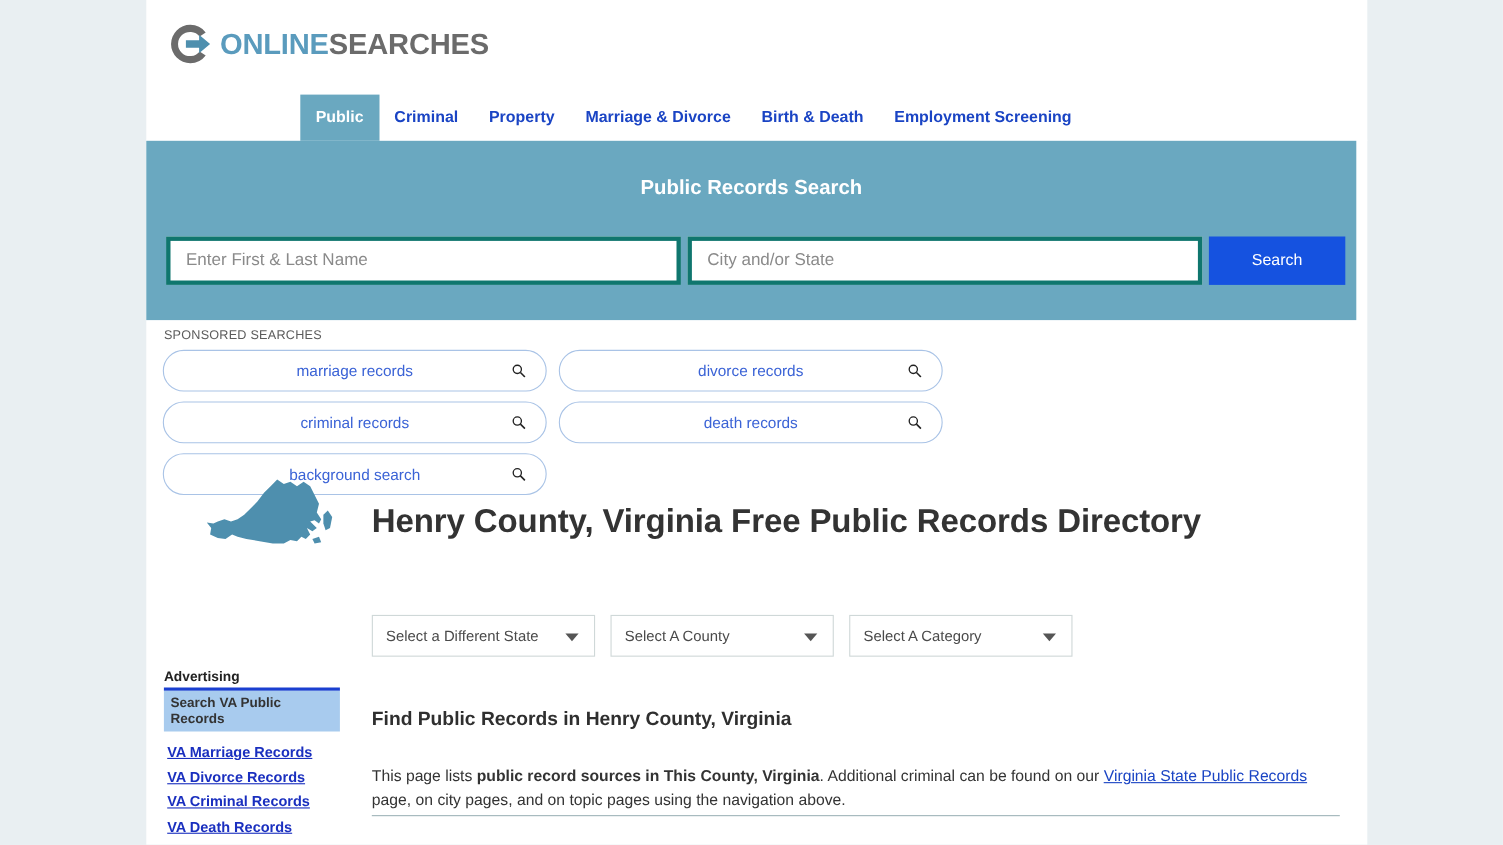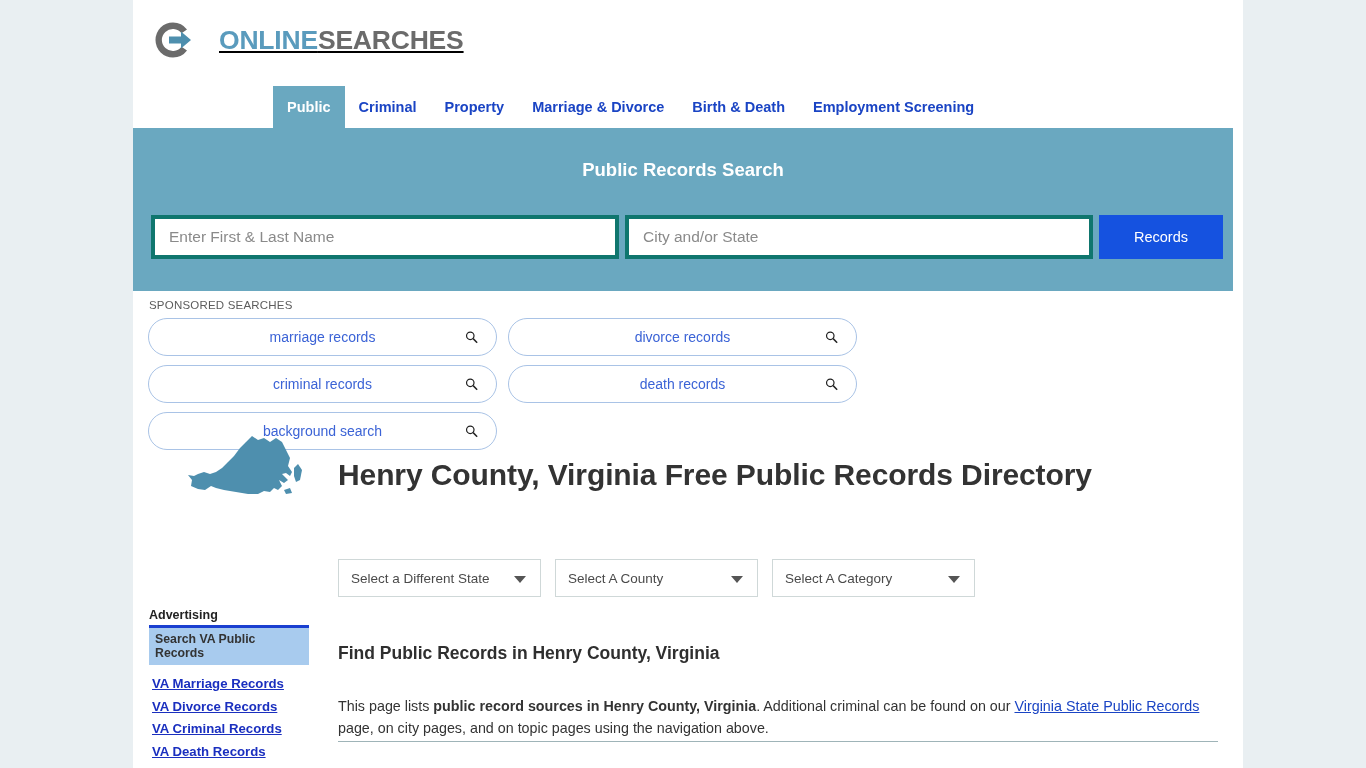--- a/index.html
+++ b/index.html
@@ -25,26 +25,25 @@
 
   
   .logo-area {
     position: absolute;
     left: 18px; top: 12px;
     display: flex; align-items: center;
     height: 56px;
   }
   .logo-mark { width: 44px; height: 44px; display:block; }
   .logo-text {
-    margin-left: 24px;
+    margin-left: 5px;
     font-size: 26.5px;
     font-weight: bold;
     letter-spacing: -0.2px;
     white-space: nowrap;
-    text-decoration: underline;
   }
   .logo-online { color: #5a9bbd; }
   .logo-searches { color: #6b6b6b; }
 
   
   .nav {
     position: absolute;
     left: 0; top: 86px;
     width: 1110px; height: 42px;
     border-bottom: 1px solid #ffffff;
@@ -289,21 +288,21 @@
         <a class="nav-item">Birth &amp; Death</a>
         <a class="nav-item">Employment Screening</a>
       </div>
     </div>
 
     <div class="search-band">
       <div class="search-title">Public Records Search</div>
       <div class="search-row">
         <input id="name-input" class="search-input" type="text" placeholder="Enter First &amp; Last Name" style="">
         <input id="loc-input" class="search-input" type="text" placeholder="City and/or State" style="">
-        <button class="search-button">Records</button>
+        <button class="search-button">Search</button>
       </div>
     </div>
 
     <div class="sponsored-label">SPONSORED SEARCHES</div>
     <div class="pills">
       <div class="pill">
         <span class="pill-text">marriage records</span>
         <svg class="pill-icon" viewBox="0 0 16 16">
           <circle cx="6.5" cy="6.5" r="4.6" fill="none" stroke="#222" stroke-width="1.5"></circle>
           <line x1="10" y1="10" x2="15" y2="15" stroke="#222" stroke-width="1.8"></line>
@@ -359,21 +358,21 @@
         <span class="select-label">Select A County</span>
         <span class="caret"></span>
       </div>
       <div class="select" id="select-category">
         <span class="select-label">Select A Category</span>
         <span class="caret"></span>
       </div>
     </div>
 
     <h2 class="section-heading">Find Public Records in Henry County, Virginia</h2>
-    <p class="body-para"><span>This page lists </span><b>public record sources in Henry County, Virginia</b><span>. Additional criminal can be found on our </span><a>Virginia State Public Records</a><span> page, on city pages, and on topic pages using the navigation above.</span></p>
+    <p class="body-para"><span>This page lists </span><b>public record sources in This County, Virginia</b><span>. Additional criminal can be found on our </span><a>Virginia State Public Records</a><span> page, on city pages, and on topic pages using the navigation above.</span></p>
 
     <div class="divider"></div>
 
     <div class="ad-box">
       <div class="ad-heading">Advertising</div>
       <div class="ad-rule"></div>
       <div class="ad-title">Search VA Public Records</div>
       <div class="ad-links">
         <a class="ad-link">VA Marriage Records</a>
         <a class="ad-link">VA Divorce Records</a>

